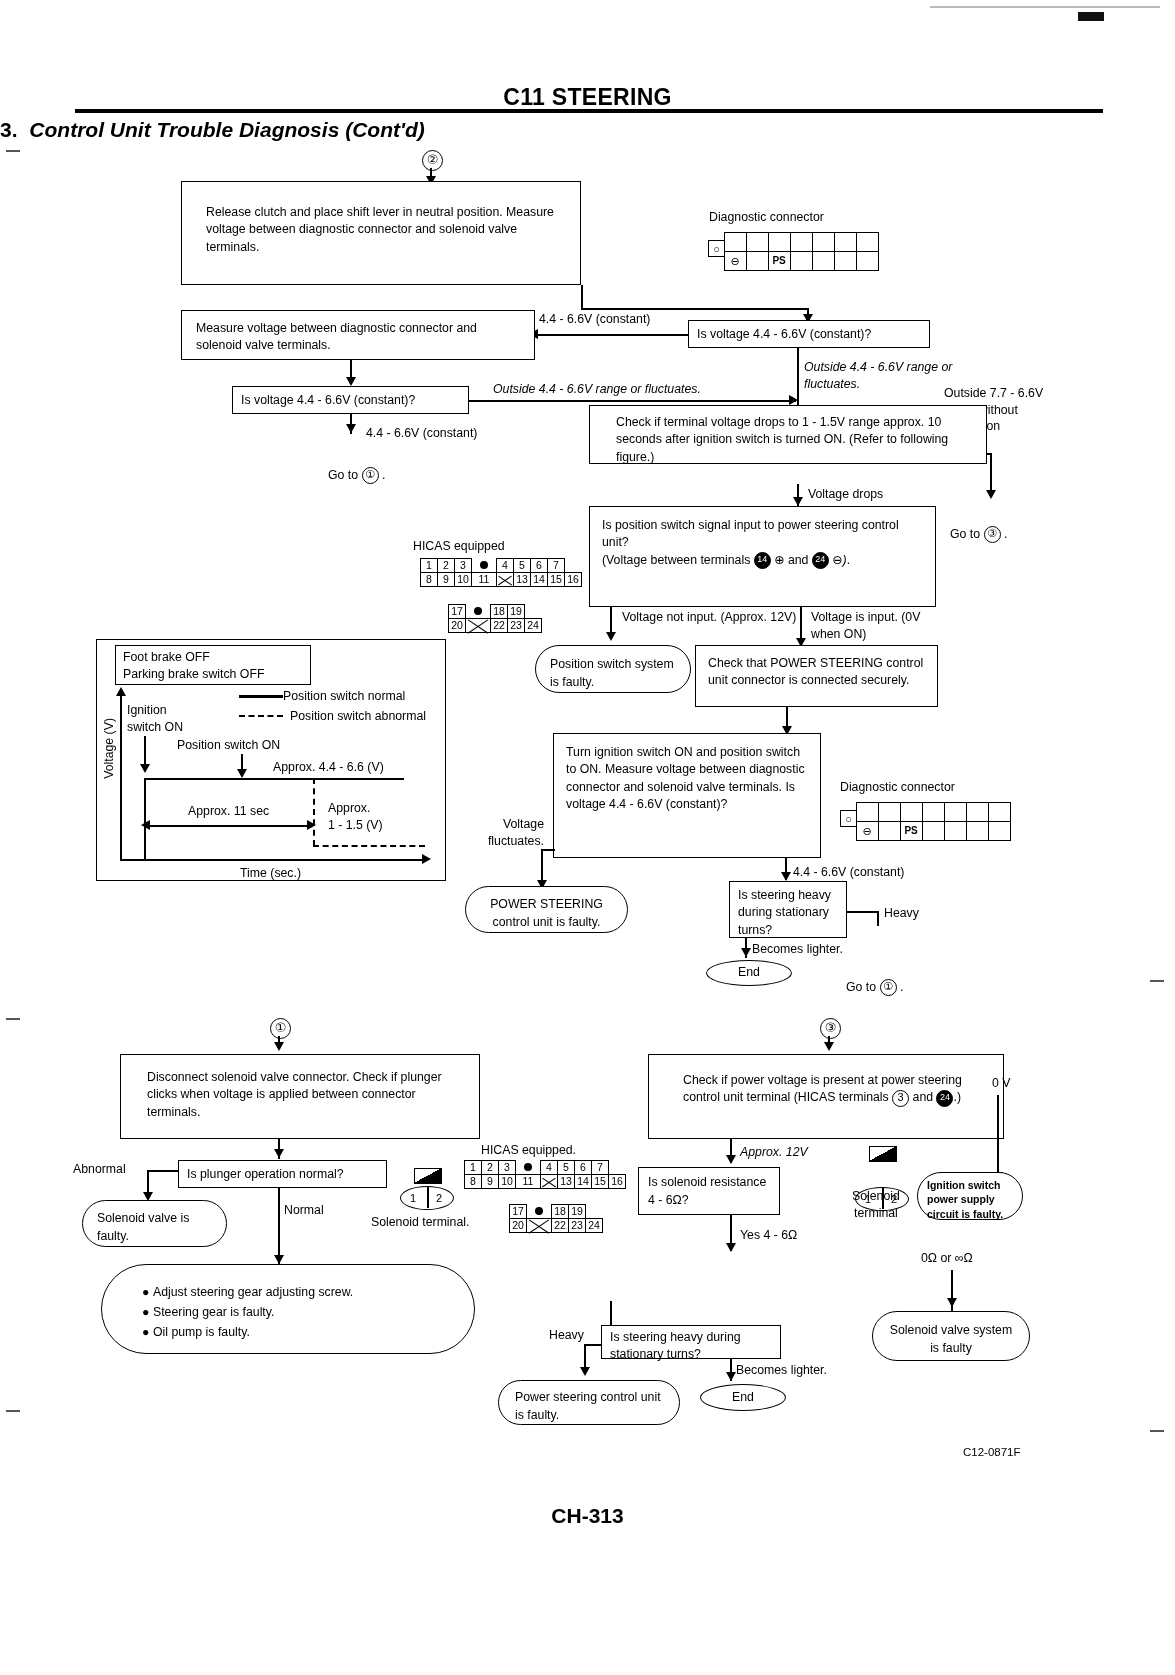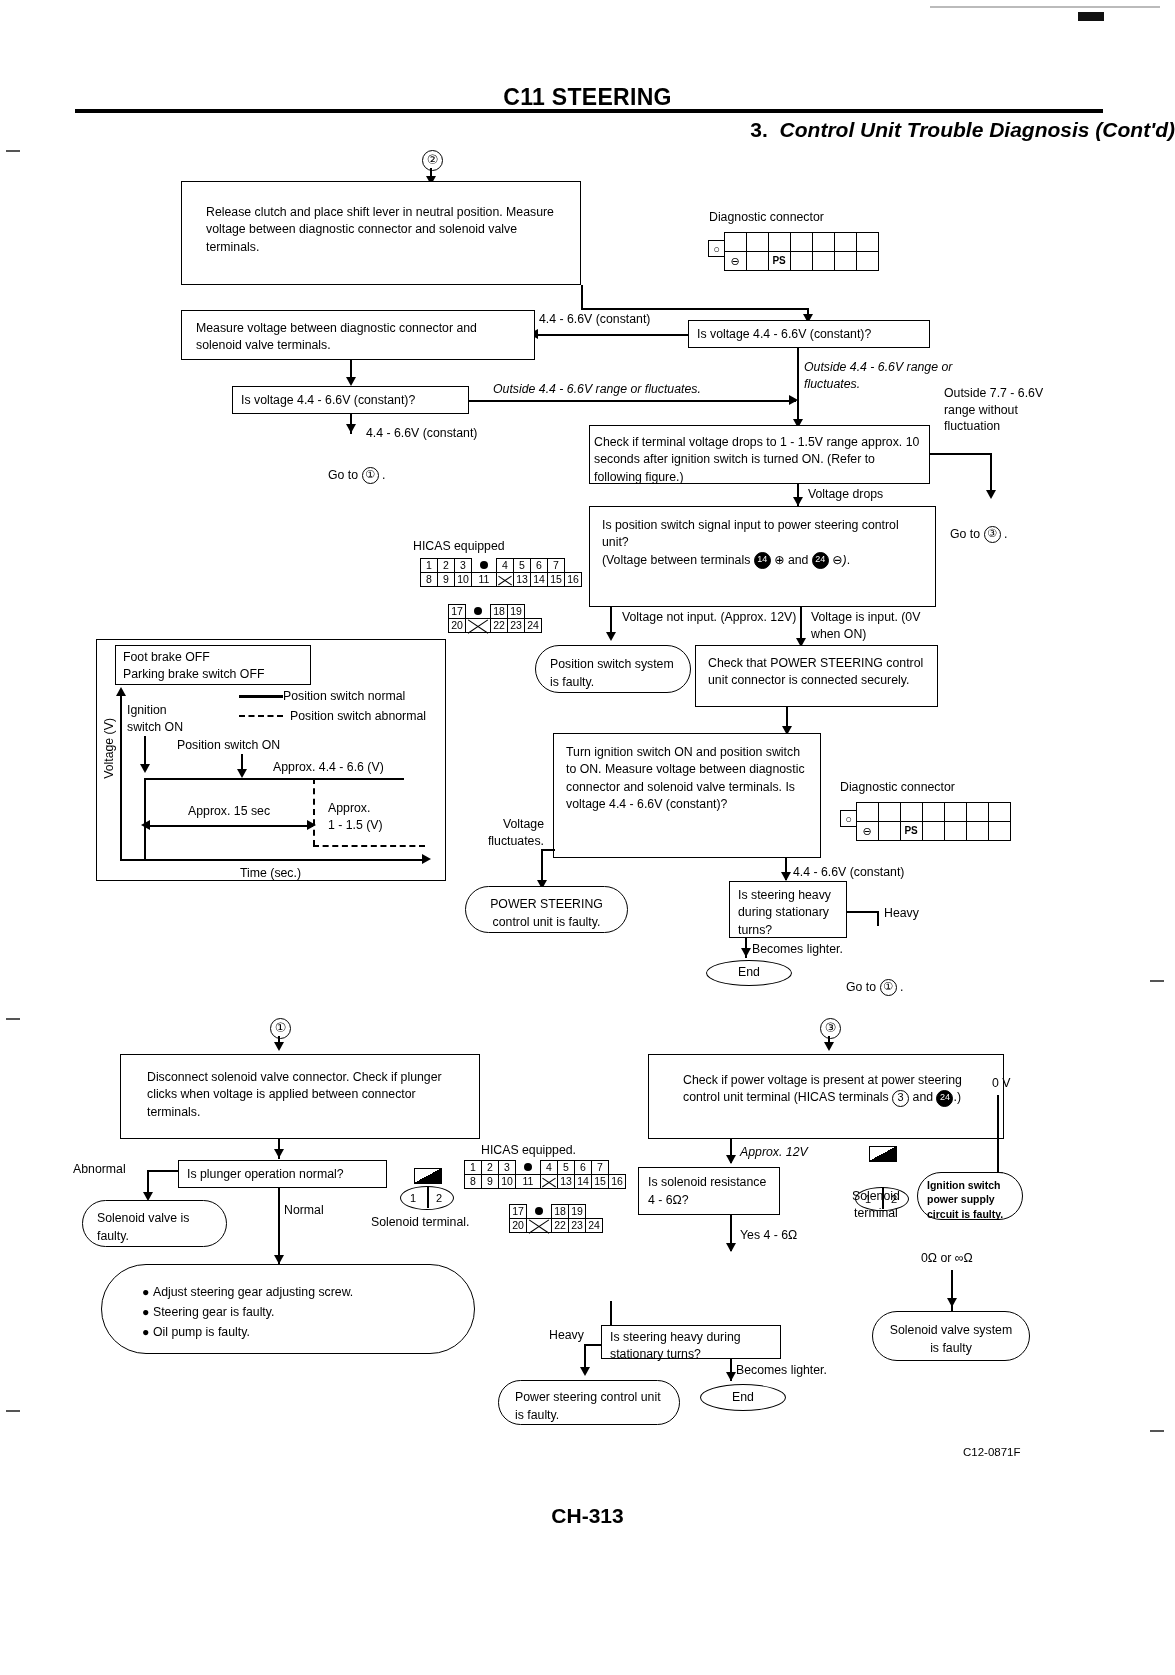--- a/index.html
+++ b/index.html
@@ -4,21 +4,21 @@
 <style>
   html,body{margin:0;padding:0;background:#fff;}
   body{width:1175px;height:1675px;position:relative;
        font-family:"Liberation Sans","DejaVu Sans",sans-serif;color:#000;}
   .pg{position:absolute;left:0;top:0;width:1175px;height:1675px;overflow:hidden;}
   .abs{position:absolute;}
   
   .hdr-title{top:84px;left:0;width:1175px;text-align:center;
              font-size:23px;font-weight:bold;letter-spacing:.3px;}
   .hdr-rule{top:109px;left:75px;width:1028px;height:4px;background:#000;}
-  .hdr-sub{top:118px;left:0;width:1175px;text-align:right;
+  .hdr-sub{top:118px;left:0;width:1175px;text-align:left;
            font-size:21px;font-weight:bold;font-style:italic;}
   .hdr-sub .up{font-style:normal;}
   
   .box{border:1.6px solid #000;background:#fff;box-sizing:border-box;
        font-size:12.3px;line-height:1.42;padding:7px 9px;}
   .oval{border:1.6px solid #000;background:#fff;box-sizing:border-box;
         border-radius:50%/50%;font-size:12.3px;line-height:1.42;
         display:flex;flex-direction:column;align-items:center;justify-content:center;
         text-align:center;}
   .rrect{border:1.6px solid #000;background:#fff;box-sizing:border-box;
@@ -184,21 +184,21 @@
   </div>
 
   <div class="abs lbl" style="left:944px;top:385px;width:120px;">Outside 7.7 - 6.6V range without fluctuation</div>
   <div class="abs h" style="left:930px;top:453px;width:62px;"></div>
   <div class="abs v" style="left:990px;top:453px;height:43px;"></div>
   <div class="abs ar-d" style="left:986px;top:490px;"></div>
   <div class="abs lbl" style="left:950px;top:509px;">
     Go to <span class="cnum">③</span> .
   </div>
 
-  <div class="abs box" style="left:589px;top:425px;width:341px;height:59px;padding:8px 4px;">
+  <div class="abs box" style="left:589px;top:405px;width:398px;height:59px;padding:8px 26px;">
     <span>Check if terminal voltage drops to 1 - 1.5V range approx. 10 seconds after ignition switch is turned ON. (Refer to following figure.)</span>
   </div>
 
   <div class="abs v" style="left:797px;top:484px;height:22px;"></div>
   <div class="abs ar-d" style="left:793px;top:497px;"></div>
   <div class="abs lbl" style="left:808px;top:486px;">Voltage drops</div>
 
   <div class="abs box" style="left:589px;top:506px;width:347px;height:101px;padding:10px 12px;">
     <span>Is position switch signal input to power steering control unit?</span><br>
     <span>(Voltage between terminals
@@ -312,21 +312,21 @@
 
     <div class="abs h" style="left:47px;top:138px;width:260px;height:2.4px;"></div>
     <div class="abs v" style="left:47px;top:138px;height:82px;width:2.4px;"></div>
     <div class="abs lbl" style="left:176px;top:119px;">Approx. 4.4 - 6.6 (V)</div>
 
     <div class="abs" style="left:216px;top:138px;height:68px;border-left:2.4px dashed #000;"></div>
     <div class="abs dashline" style="left:216px;top:205px;width:112px;"></div>
     <div class="abs lbl" style="left:231px;top:160px;white-space:pre-line;"><span>Approx.
 1 - 1.5 (V)</span></div>
 
-    <div class="abs lbl" style="left:91px;top:163px;">Approx. 15 sec</div>
+    <div class="abs lbl" style="left:91px;top:163px;">Approx. 11 sec</div>
     <div class="abs h" style="left:50px;top:185px;width:166px;"></div>
     <div class="abs ar-l" style="left:44px;top:180px;"></div>
     <div class="abs ar-r" style="left:210px;top:180px;"></div>
   </div>
 
   <div class="abs box" style="left:553px;top:733px;width:268px;height:125px;padding:10px 12px;">
     <span>Turn ignition switch ON and position switch to ON. Measure voltage between diagnostic connector and solenoid valve terminals. Is voltage 4.4 - 6.6V (constant)?</span>
   </div>
 
   <div class="abs lbl" style="left:468px;top:816px;width:76px;text-align:right;">Voltage fluctuates.</div>

